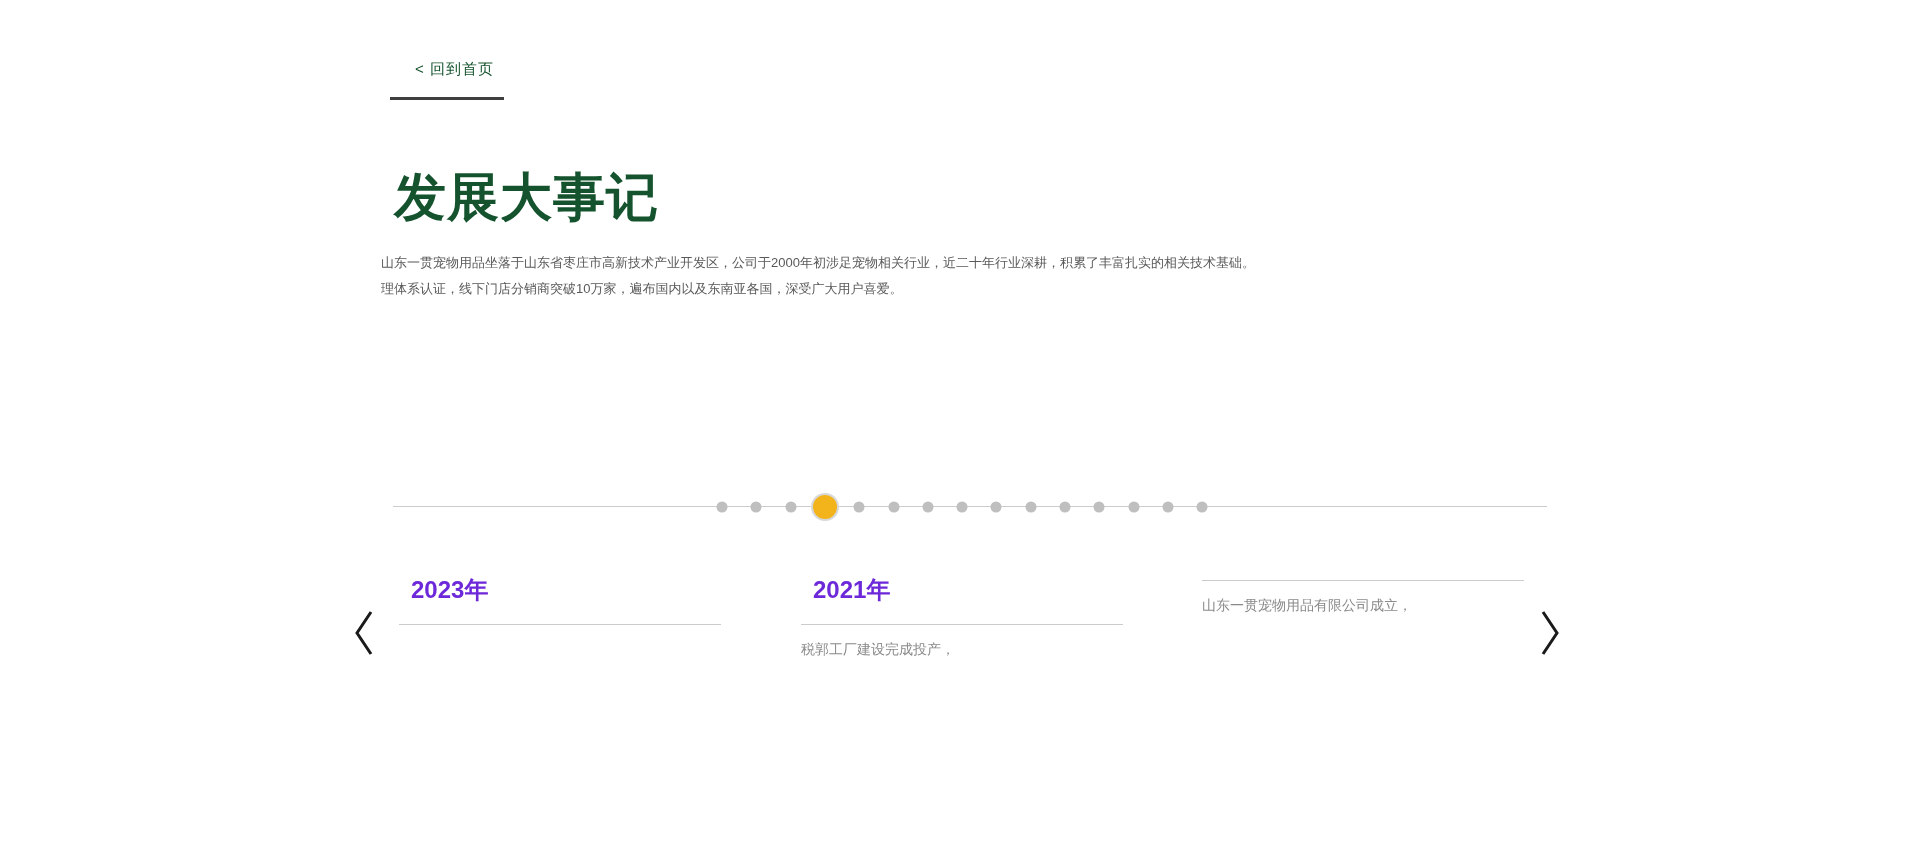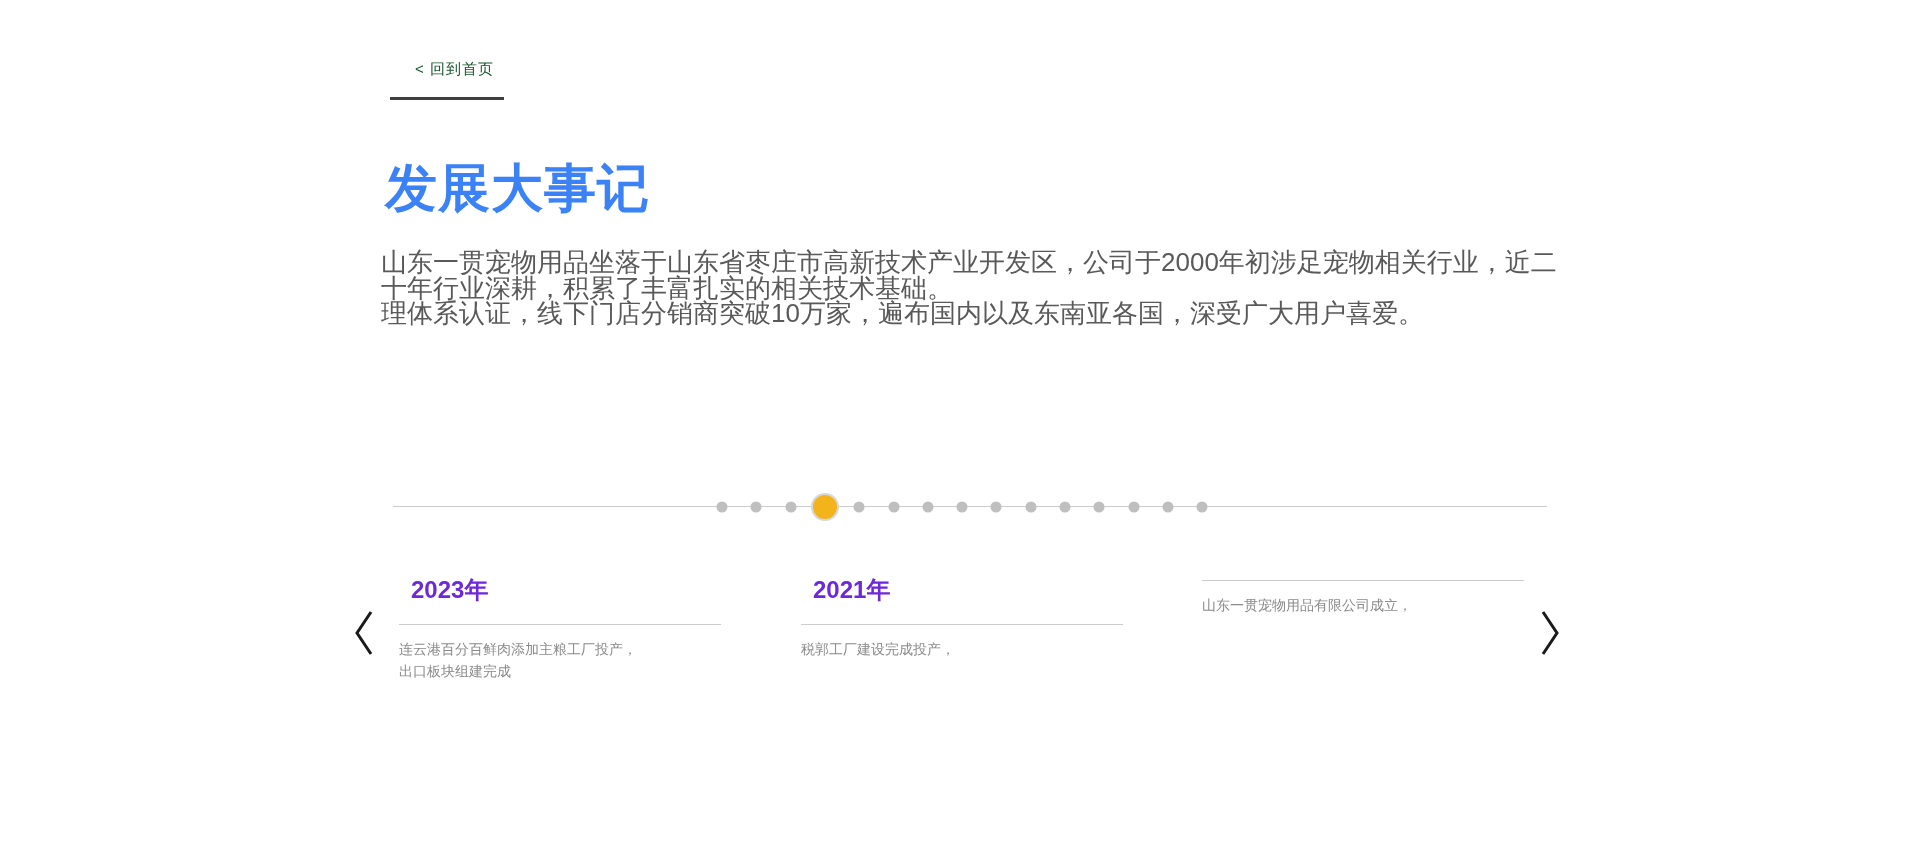--- a/index.html
+++ b/index.html
@@ -15,25 +15,25 @@
     font-size:15px;color:#14532d;text-decoration:none;
     letter-spacing:1px;cursor:pointer;margin-left:32px;
   }
   .title-rule{
     position:absolute;left:390px;top:97px;
     width:114px;height:3px;background:#3f3f3f;
   }
   .page-title{
     position:absolute;left:377px;top:152px;
     font-size:52px;line-height:56px;font-weight:700;
-    color:#3b82f6;letter-spacing:1px;margin:8px;
+    color:#14532d;letter-spacing:1px;margin:17px;
   }
   .intro{
     position:absolute;left:381px;top:250px;width:1195px;
-    font-size:26px;line-height:25.7px;color:#595959;
+    font-size:13px;line-height:25.7px;color:#595959;
   }
   .intro span{display:block;}
   .tl-line{
     position:absolute;left:393px;top:506px;
     width:1154px;height:1px;background:#cccccc;
   }
   .tl-dot{
     position:absolute;top:507px;
     width:11px;height:11px;border-radius:50%;
     transform:translate(-50%,-50%);
@@ -85,24 +85,20 @@
     <div class="tl-dot" style="left: 1065px; background: rgb(191, 191, 191);"></div>
     <div class="tl-dot" style="left: 1099.3px; background: rgb(191, 191, 191);"></div>
     <div class="tl-dot" style="left: 1133.6px; background: rgb(191, 191, 191);"></div>
     <div class="tl-dot" style="left: 1167.9px; background: rgb(191, 191, 191);"></div>
     <div class="tl-dot" style="left: 1202.2px; background: rgb(191, 191, 191);"></div>
   </div>
 
 <div class="card" style="left:399px">
   <h2 class="card-year">2023年</h2>
   <div class="card-rule"></div>
-  <div class="card-desc">
-    <span>连云港百分百鲜肉添加主粮工厂投产，</span>
-    <span>出口板块组建完成</span>
-  </div>
 </div>
 
 <div class="card" style="left:801px">
   <h2 class="card-year">2021年</h2>
   <div class="card-rule"></div>
   <div class="card-desc">
     <span>税郭工厂建设完成投产，</span>
   </div>
 </div>
 

